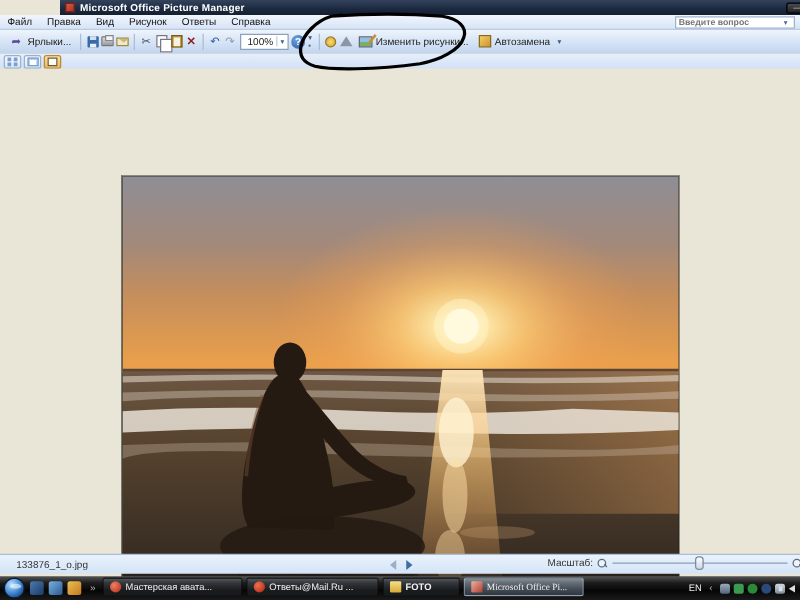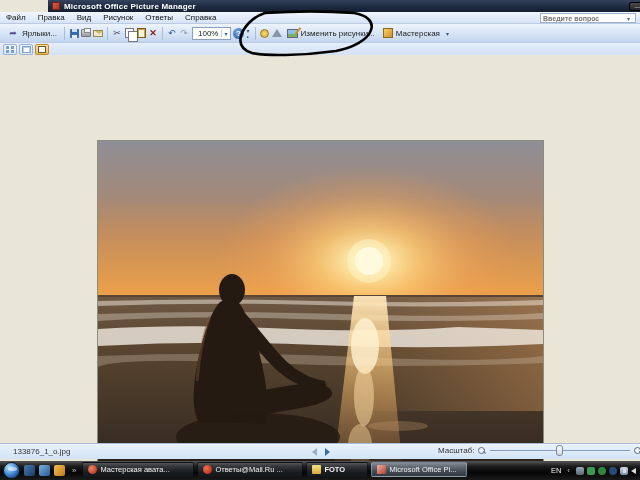--- a/index.html
+++ b/index.html
@@ -213,21 +213,21 @@
     </div>
   <div class="ticon">
       <span class="mountic"></span>
     </div>
   <div class="tbtn">
     <span class="imgic"></span>
     <span>Изменить рисунки...</span>
   </div>
   <div class="tbtn">
     <span class="autoic"></span>
-    <span>Мастерская</span>
+    <span>Автозамена</span>
   </div>
   <span class="ovfl">▾</span>
 </div>
 
 <div class="viewrow">
   <div class="vbtn">
       <span class="vg-thumbs"></span>
     </div>
   <div class="vbtn">
       <span class="vg-film"></span>
@@ -341,21 +341,21 @@
       <span>Мастерская авата...</span>
     </div>
     <div class="taskbtn" style="width:106px;">
       <span class="tico" style="background:radial-gradient(circle at 35% 35%,#f07050,#a82010);border-radius:50%;"></span>
       <span>Ответы@Mail.Ru ...</span>
     </div>
     <div class="taskbtn" style="width:62px;font-weight:bold;">
       <span class="tico" style="background:linear-gradient(#f8e088,#d8a838);"></span>
       <span>FOTO</span>
     </div>
-    <div class="taskbtn active" style="width:96px;">
+    <div class="taskbtn active" style="width:96px;font-family:Liberation Serif, serif;">
       <span class="tico" style="background:linear-gradient(135deg,#f0b0a0,#b04030);"></span>
       <span>Microsoft Office Pi...</span>
     </div>
   </div>
   <div class="tray">
     <span>EN</span>
     <span class="chev">‹</span>
     <span class="trayic" style="background:linear-gradient(#9ab,#567);"></span>
     <span class="trayic" style="background:#3a9a50;"></span>
     <span class="trayic" style="background:#2a8a3a;border-radius:50%;"></span>

